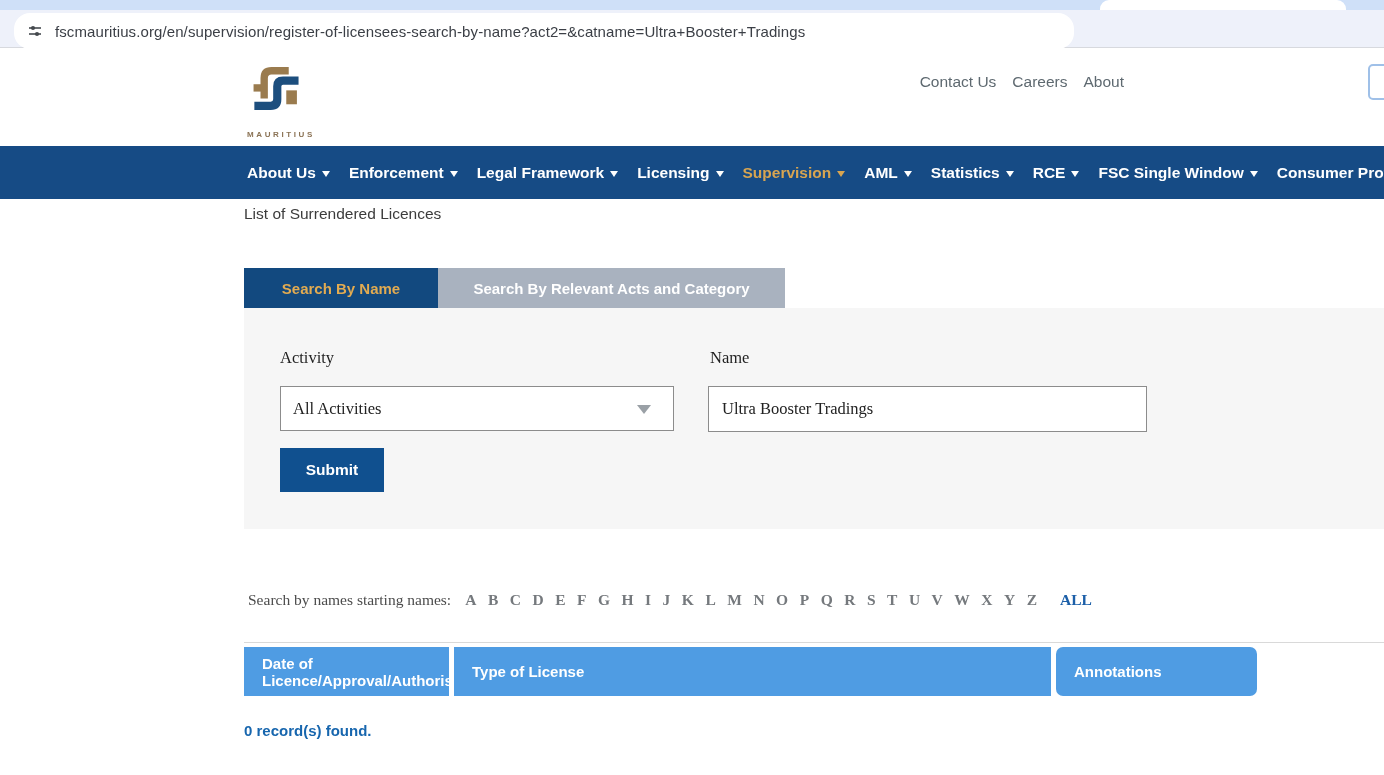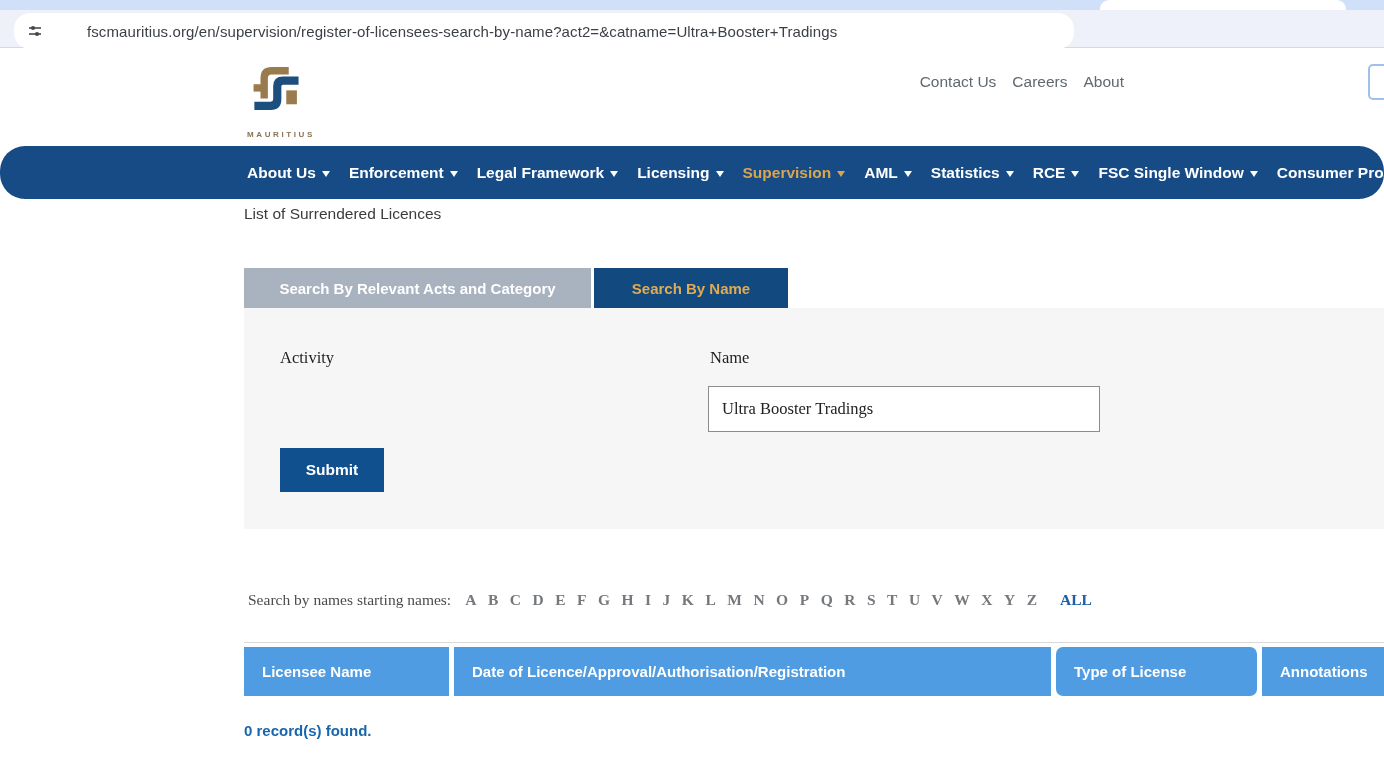--- a/index.html
+++ b/index.html
@@ -6,37 +6,37 @@
   html,body { width:1384px; height:775px; overflow:hidden; background:#fff;
     font-family:"Liberation Sans", sans-serif; }
 
   
   .tabstrip { position:relative; height:10px; background:#cfe0f8; }
   .tabstrip .tab-top { position:absolute; left:1100px; width:246px; height:10px;
     background:#fff; border-radius:9px 9px 0 0; }
   .toolbar { position:relative; height:38px; background:#eef1fa;
     border-bottom:1px solid #d7d9de; }
   .urlbar { position:absolute; left:14px; top:3px; width:1060px; height:36px;
-    background:#fff; border-radius:16px; display:flex; align-items:center;gap:32px; }
+    background:#fff; border-radius:16px; display:flex; align-items:center; }
   .site-icon { margin-left:13px; margin-right:12px; display:flex; }
   .url-text { font-size:15px; color:#3b3f46; letter-spacing:.1px; white-space:nowrap; }
 
   
   .site-header { position:relative; height:98px; background:#fff; }
   .logo-wrap { position:absolute; left:247px; top:12px; width:70px; }
   .logo-caption { margin-top:2px; font-size:8px; font-weight:bold; letter-spacing:2.6px;
     color:#8b7355; }
   .header-links { position:absolute; right:260px; top:25px; display:flex; gap:16px; }
   .header-links span { font-size:15.5px; color:#5e6970; cursor:pointer; white-space:nowrap; }
   .header-search { position:absolute; left:1368px; top:16px; width:60px; height:36px;
     background:#fff; border:2px solid #9fc0e8; border-radius:5px; }
 
   
   .mainnav { height:53px; background:#164b85; display:flex; align-items:center;
-    padding-left:247px; white-space:nowrap; overflow:hidden;border-radius:25px; }
+    padding-left:247px; white-space:nowrap; overflow:hidden; }
   .nav-item { display:flex; align-items:center; margin-right:19px; cursor:pointer; }
   .nav-item .lbl { color:#ffffff; font-size:15.5px; font-weight:600; }
   .nav-item .caret { width:0; height:0; margin-left:6px; margin-top:3px;
     border-left:4.5px solid transparent; border-right:4.5px solid transparent;
     border-top:6px solid #ffffff; }
   .nav-item.active .lbl { color:#d8a551; }
   .nav-item.active .caret { border-top-color:#d8a551; }
   .nav-item:last-child .caret { display:none; }
 
   
@@ -56,21 +56,21 @@
   .lab-activity { left:36px; }
   .lab-name { left:466px; }
   .select-box { position:absolute; left:36px; top:78px; width:394px; height:45px;
     background:#fff; border:1px solid #8c8c8c; display:flex; align-items:center;
     cursor:pointer; }
   .select-box .val { margin-left:12px; font-size:16.5px; color:#222;
     font-family:"Liberation Serif", serif; }
   .select-box .tri { position:absolute; right:22px; top:18px; width:0; height:0;
     border-left:7px solid transparent; border-right:7px solid transparent;
     border-top:9px solid #9aa0a6; }
-  .name-input { position:absolute; left:464px; top:78px; width:392px; height:46px;
+  .name-input { position:absolute; left:464px; top:78px; width:439px; height:46px;
     background:#fff; border:1px solid #8c8c8c; padding-left:13px; font-size:16.5px;
     color:#222; font-family:"Liberation Serif", serif; outline:none; }
   .submit-btn { position:absolute; left:36px; top:140px; width:104px; height:44px;
     background:#10508f; color:#fff; font-size:15.5px; font-weight:bold; border:none;
     cursor:pointer; font-family:"Liberation Sans", sans-serif; }
 
   .alpha-row { margin:62px 0 0 248px; display:flex; align-items:baseline;
     font-family:"Liberation Serif", serif; }
   .alpha-prefix { font-size:15.5px; color:#4c4c4c; margin-right:14px; }
   .alpha-letters { display:flex; gap:11.5px; }
@@ -173,28 +173,32 @@
     <span class="lbl">Consumer Protection</span>
 
   </div>
   </div>
 
 <div class="content">
 
   <div class="page-title">List of Surrendered Licences</div>
 
   <div class="tabs">
+    <div class="tab tab-name">Search By Name</div>
     <div class="tab tab-acts">Search By Relevant Acts and Category</div>
-    <div class="tab tab-name">Search By Name</div>
   </div>
 
   <div class="panel">
     <div class="field-label lab-activity">Activity</div>
     <div class="field-label lab-name">Name</div>
 
+    <div class="select-box">
+      <span class="val">All Activities</span>
+      <span class="tri"></span>
+    </div>
 
     <input class="name-input" type="text" value="Ultra Booster Tradings" style="">
 
     <button class="submit-btn">Submit</button>
   </div>
 
   <div class="alpha-row">
     <span class="alpha-prefix">Search by names starting names:</span>
     <span class="alpha-letters">
         <span>A</span>
@@ -223,21 +227,20 @@
         <span>X</span>
         <span>Y</span>
         <span>Z</span>
       </span>
     <span class="alpha-all">ALL</span>
   </div>
 
   <div class="table-divider"></div>
 
   <div class="results-header">
-      <div class="th">Licensee Name</div>
       <div class="th">Date of Licence/Approval/Authorisation/Registration</div>
       <div class="th">Type of License</div>
       <div class="th">Annotations</div>
     </div>
 
   <div class="records">0 record(s) found.</div>
 
 </div>
 
 </body></html>

